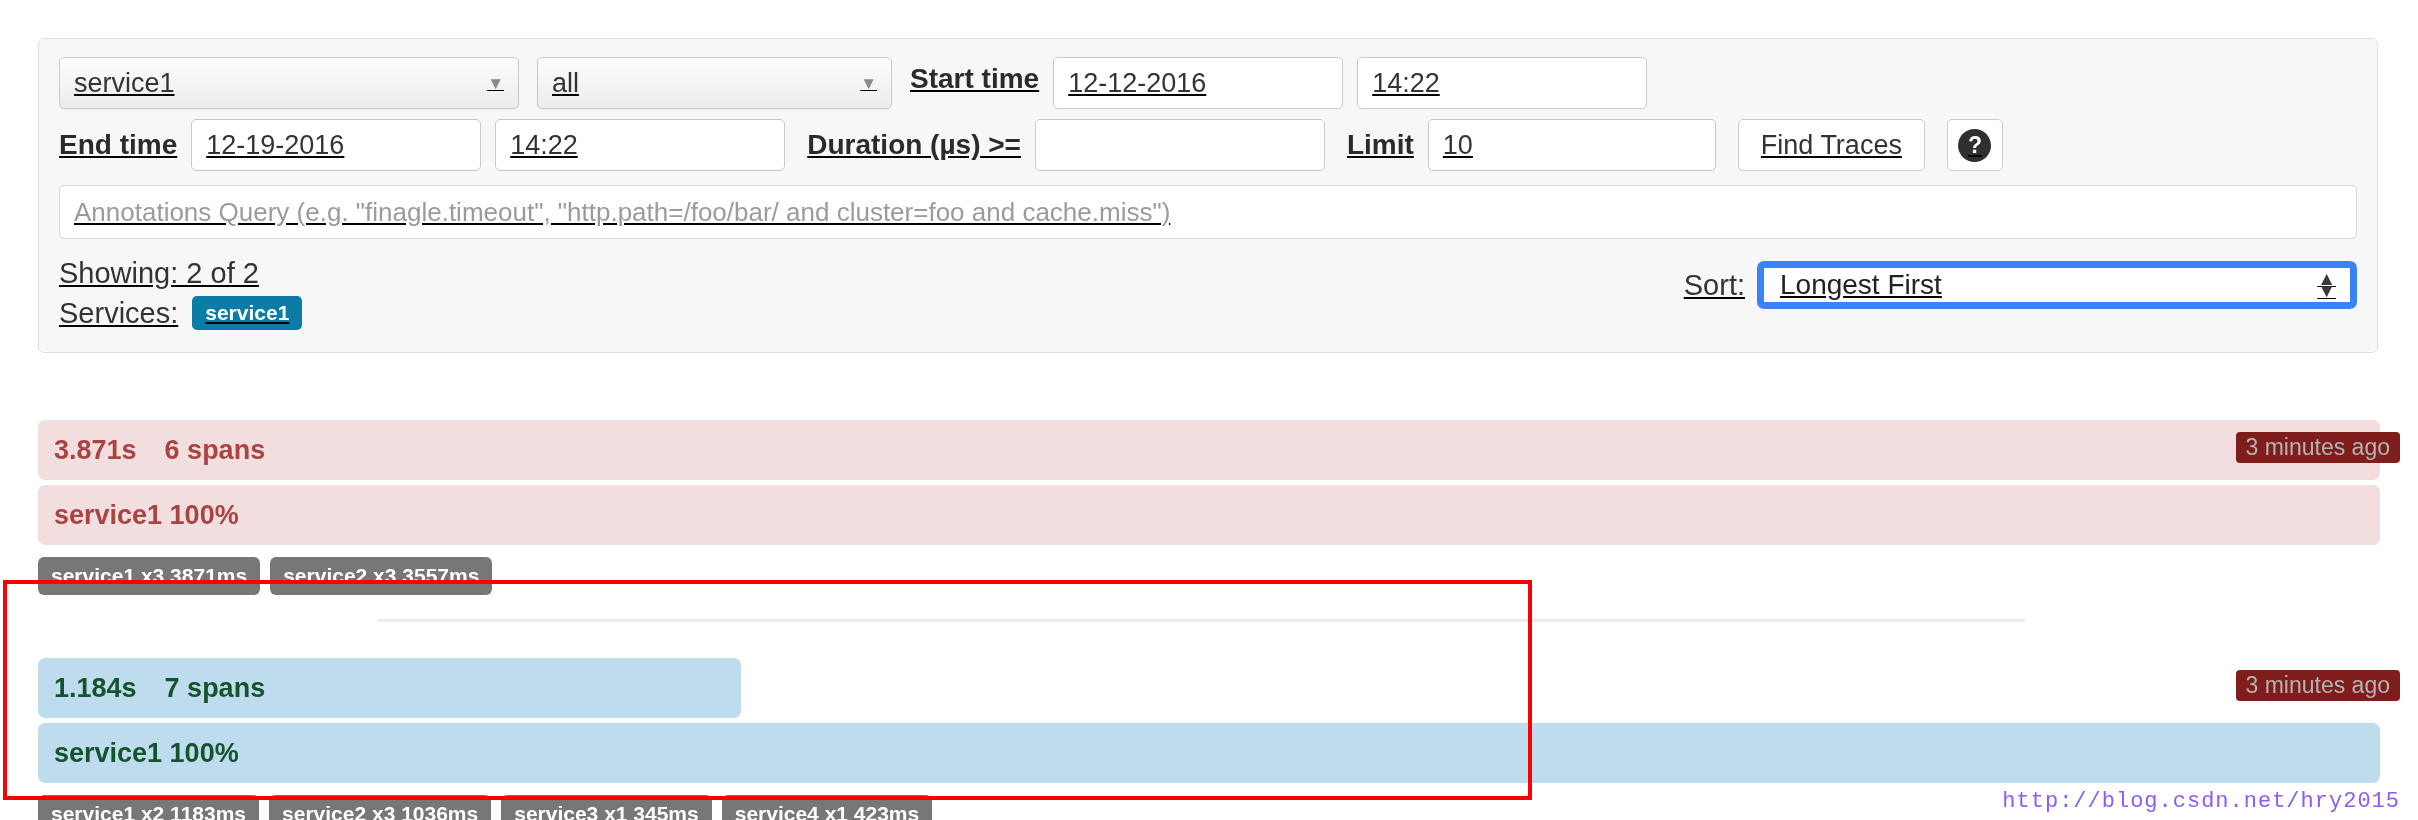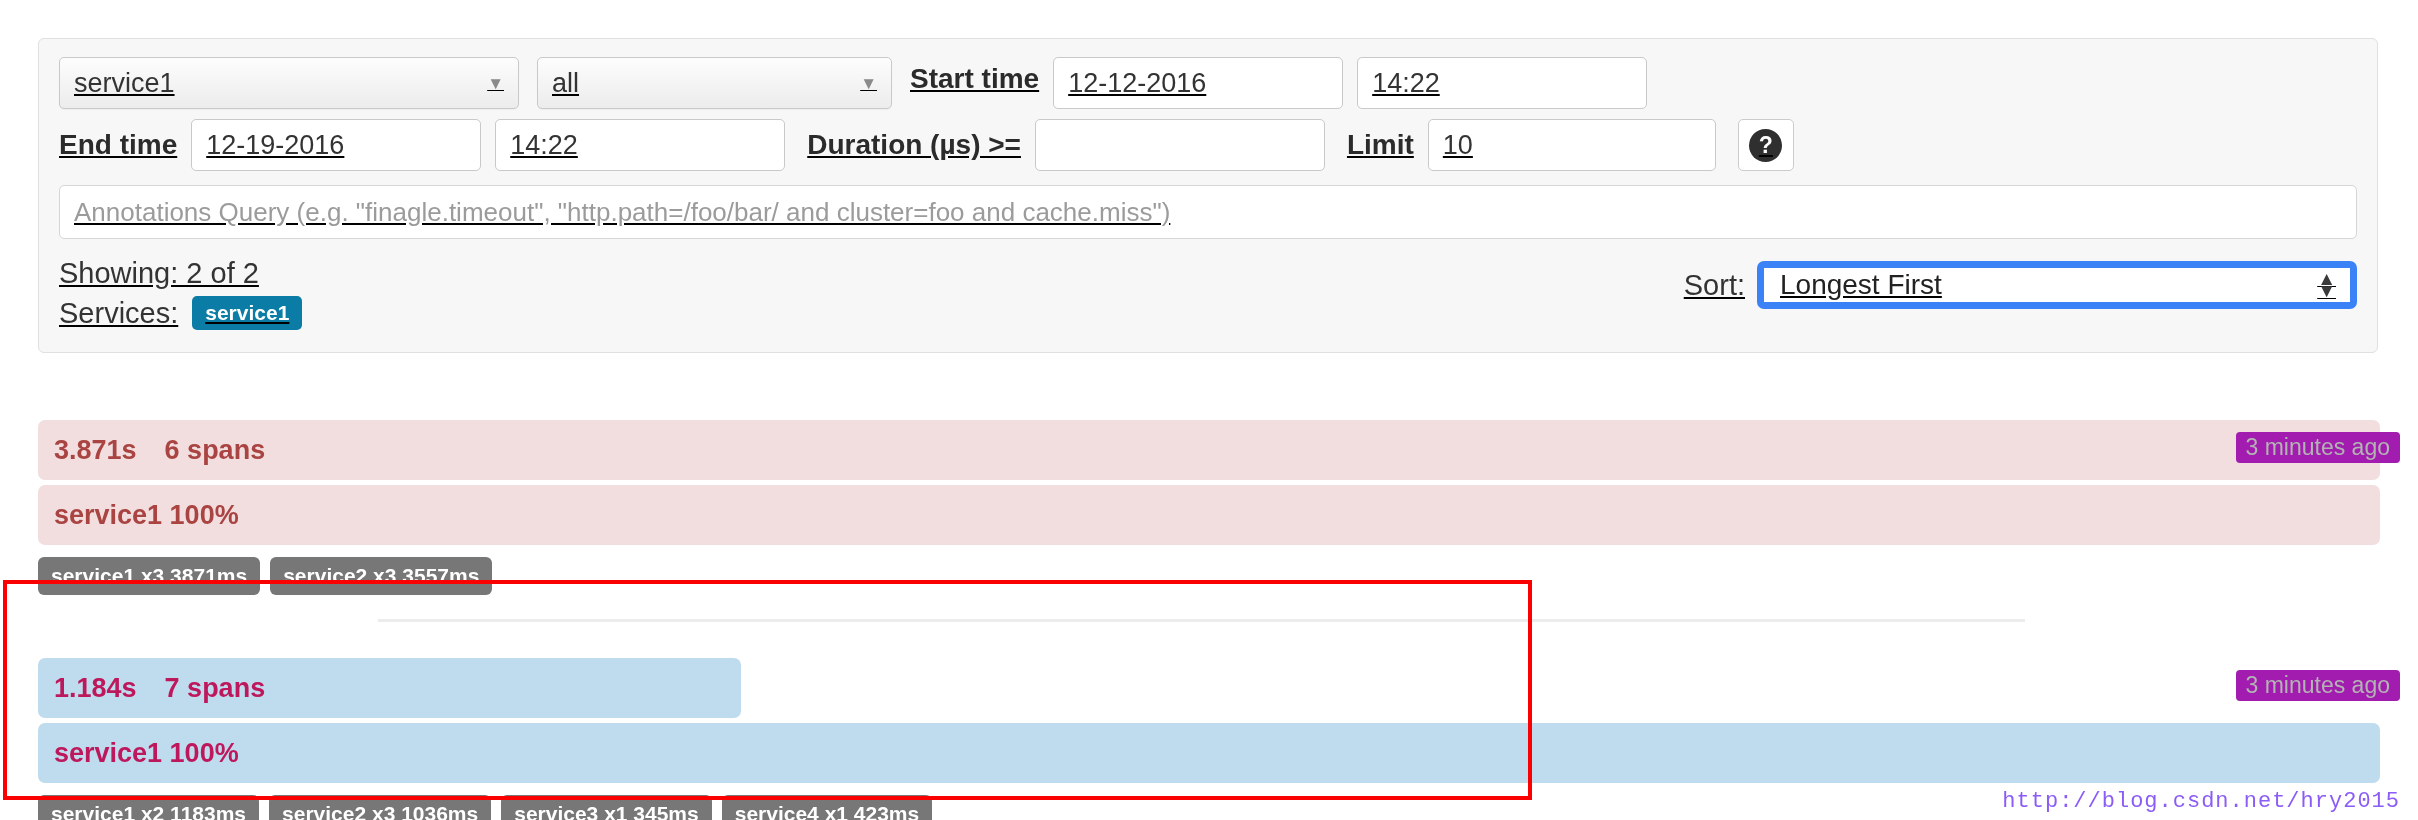--- a/index.html
+++ b/index.html
@@ -140,38 +140,38 @@
     display: flex; align-items: center;
     padding-left: 16px;
     height: 60px;
     margin-bottom: 5px;
   }
   .bar-text { font-size: 27px; font-weight: bold; line-height: 1; }
   .dur-text { margin-right: 28px; }
   .trace-red .bar { background: #f2dede; }
   .trace-red .bar-text { color: #a94442; }
   .trace-blue .bar { background: #bfdcee; }
-  .trace-blue .bar-text { color: #be185d; }
+  .trace-blue .bar-text { color: #14532d; }
 
   .badges { display: flex; gap: 10px; padding-top: 7px; }
   .badge {
     background: #777777;
     color: #ffffff;
     font-size: 21px;
     font-weight: bold;
     border-radius: 6px;
     padding: 8px 13px 9px 13px;
     line-height: 1;
   }
   .ago {
     position: absolute;
     right: 18px;
     font-size: 23px;
     color: #b3b3b3;
-    background: #a21caf;
+    background: #7f1d1d;
     padding: 4px 10px;
     border-radius: 4px;
     line-height: 1;
   }
   .divider {
     height: 3px;
     background: #ececec;
     margin: 24px 355px 0 340px;
   }
 
@@ -220,20 +220,21 @@
     <span class="lbl lbl-end">End time</span>
     <div class="ctl in-date">12-19-2016</div>
     <div class="ctl in-time">14:22</div>
 
     <span class="lbl lbl-dur">Duration (µs) &gt;=</span>
     <div class="ctl in-dur"></div>
 
     <span class="lbl lbl-limit">Limit</span>
     <div class="ctl in-limit">10</div>
 
+    <div class="btn">Find Traces</div>
     <div class="btn btn-help">
       <span class="help-glyph">?</span>
     </div>
   </div>
 
   <div class="annot" title="Annotations Query (e.g. &quot;finagle.timeout&quot;, &quot;http.path=/foo/bar/ and cluster=foo and cache.miss&quot;)">Annotations Query (e.g. "finagle.timeout", "http.path=/foo/bar/ and cluster=foo and cache.miss")</div>
 
   <div class="meta-row">
     <div class="meta-left">
       <div class="showing">Showing: 2 of 2</div>

